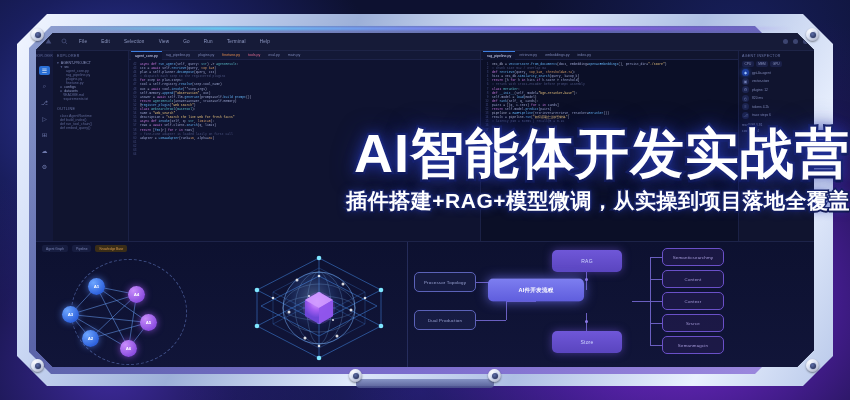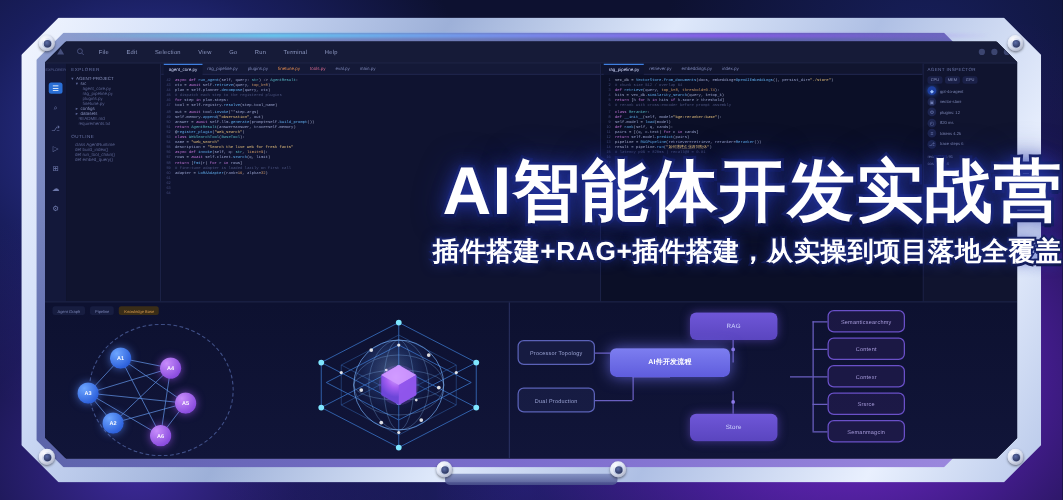--- a/index.html
+++ b/index.html
@@ -596,14 +596,14 @@
             <div class="fbox out" style="left:254px;top:94px;width:62px;height:18px;">Semanmagcin</div>
           </div>
         </div>
       </div>
     </div>
   </div>
 </div>
 
 <div id="titles">
   <div class="title">AI智能体开发实战营</div>
-  <div class="subtitle">插件搭建+RAG+插件搭建，从实操到项目落地全覆盖</div>
+  <div class="subtitle">插件搭建+RAG+模型微调，从实操到项目落地全覆盖</div>
 </div>
 
 </body></html>

